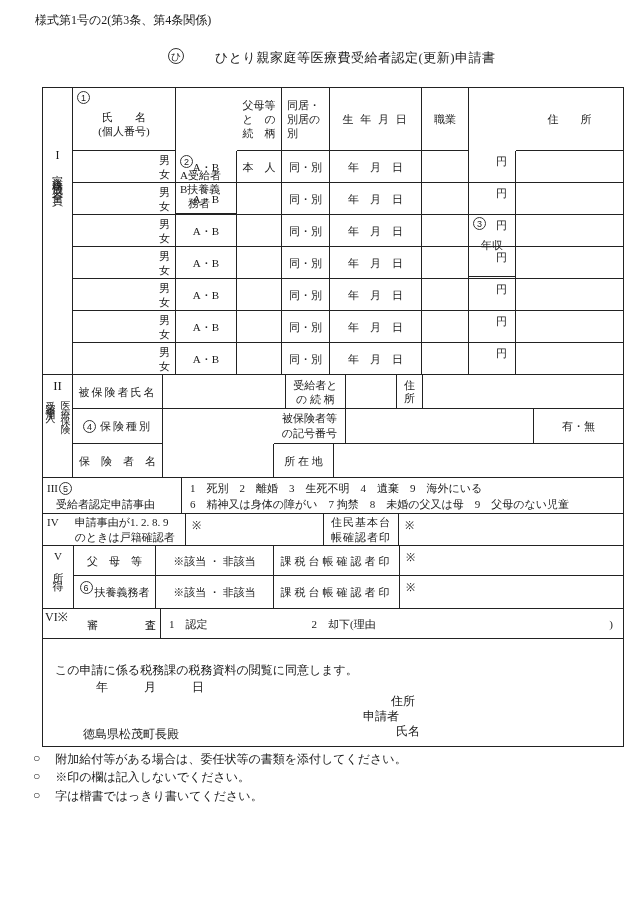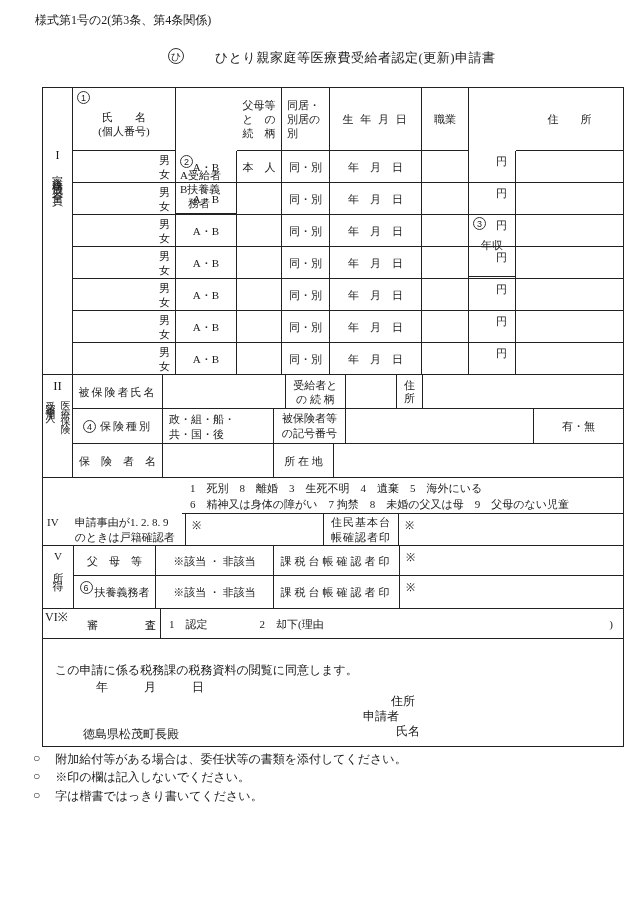--- a/index.html
+++ b/index.html
@@ -176,38 +176,41 @@
     <div class="c col" style="left:354px;top:287px;width:26px;height:34px;line-height:13px;">
       <span>住</span>
       <span>所</span>
     </div>
     <div class="c nr" style="left:380px;top:287px;width:200px;height:34px;"></div>
 
     <div class="c ctr" style="left:30px;top:321px;width:90px;height:35px;gap:4px;">
       <span class="cn">4</span>
       <span class="ls2">保険種別</span>
     </div>
-    <div class="c" style="left:120px;top:321px;width:111px;height:35px;padding:3px 0 0 6px;line-height:15px;">
-      <div>政・組・船・</div>
-      <div>共・国・後</div>
-    </div>
     <div class="c col" style="left:231px;top:321px;width:72px;height:35px;line-height:15px;">
       <span>被保険者等</span>
       <span>の記号番号</span>
     </div>
     <div class="c" style="left:303px;top:321px;width:188px;height:35px;"></div>
     <div class="c ctr nr" style="left:491px;top:321px;width:89px;height:35px;">有・無</div>
 
     <div class="c ctr" style="left:30px;top:356px;width:90px;height:34px;">保　険　者　名</div>
     <div class="c" style="left:120px;top:356px;width:111px;height:34px;"></div>
     <div class="c ctr" style="left:231px;top:356px;width:60px;height:34px;">所 在 地</div>
     <div class="c nr" style="left:291px;top:356px;width:289px;height:34px;"></div>
 
+    <div class="c" style="left:0;top:390px;width:139px;height:36px;padding:2px 0 0 4px;line-height:16px;">
+      <div style="display:flex;align-items:center;gap:1px;">
+        <span style="font-size:11px;">III</span>
+        <span class="cn">5</span>
+      </div>
+      <div style="padding-left:9px;">受給者認定申請事由</div>
+    </div>
     <div class="c nr" style="left:139px;top:390px;width:441px;height:36px;padding:2px 0 0 8px;line-height:16px;">
-      <div>1　死別　8　離婚　3　生死不明　4　遺棄　5　海外にいる</div>
+      <div>1　死別　2　離婚　3　生死不明　4　遺棄　9　海外にいる</div>
       <div>6　精神又は身体の障がい　7 拘禁　8　未婚の父又は母　9　父母のない児童</div>
     </div>
 
     <div class="c" style="left:0;top:426px;width:143px;height:32px;display:flex;padding-top:1px;line-height:15px;">
       <span style="width:28px;padding-left:4px;font-size:11px;">IV</span>
       <span>
         <div>申請事由が1. 2. 8. 9</div>
         <div>のときは戸籍確認者印</div>
       </span>
     </div>
@@ -236,21 +239,21 @@
     <div class="c ctr ls3" style="left:231px;top:488px;width:126px;height:33px;">課税台帳確認者印</div>
     <div class="c stamp nr" style="left:357px;top:488px;width:223px;height:33px;">※</div>
 
     <div class="c" style="left:0;top:521px;width:118px;height:30px;position:absolute;">
       <span style="position:absolute;top:1px;left:2px;font-size:12px;"><span>VI</span><span>※</span></span>
       <span style="position:absolute;top:9px;left:44px;">審</span>
       <span style="position:absolute;top:9px;left:102px;">査</span>
     </div>
     <div class="c nr" style="left:118px;top:521px;width:462px;height:30px;display:flex;align-items:center;padding:0 10px 0 8px;">
       <span>1　認定</span>
-      <span style="margin-left:52px;">2　却下(理由</span>
+      <span style="margin-left:104px;">2　却下(理由</span>
       <span style="margin-left:auto;">)</span>
     </div>
 
     <div class="c nr nb" style="left:0;top:551px;width:580px;height:107px;">
       <span class="decl-item" style="left:12px;top:24px;">この申請に係る税務課の税務資料の閲覧に同意します。</span>
       <span class="decl-item" style="left:53px;top:41px;">年　　　月　　　日</span>
       <span class="decl-item" style="left:348px;top:55px;">住所</span>
       <span class="decl-item" style="left:320px;top:70px;">申請者</span>
       <span class="decl-item" style="left:353px;top:85px;">氏名</span>
       <span class="decl-item" style="left:12px;top:88px;margin-left:28px;">徳島県松茂町長殿</span>

